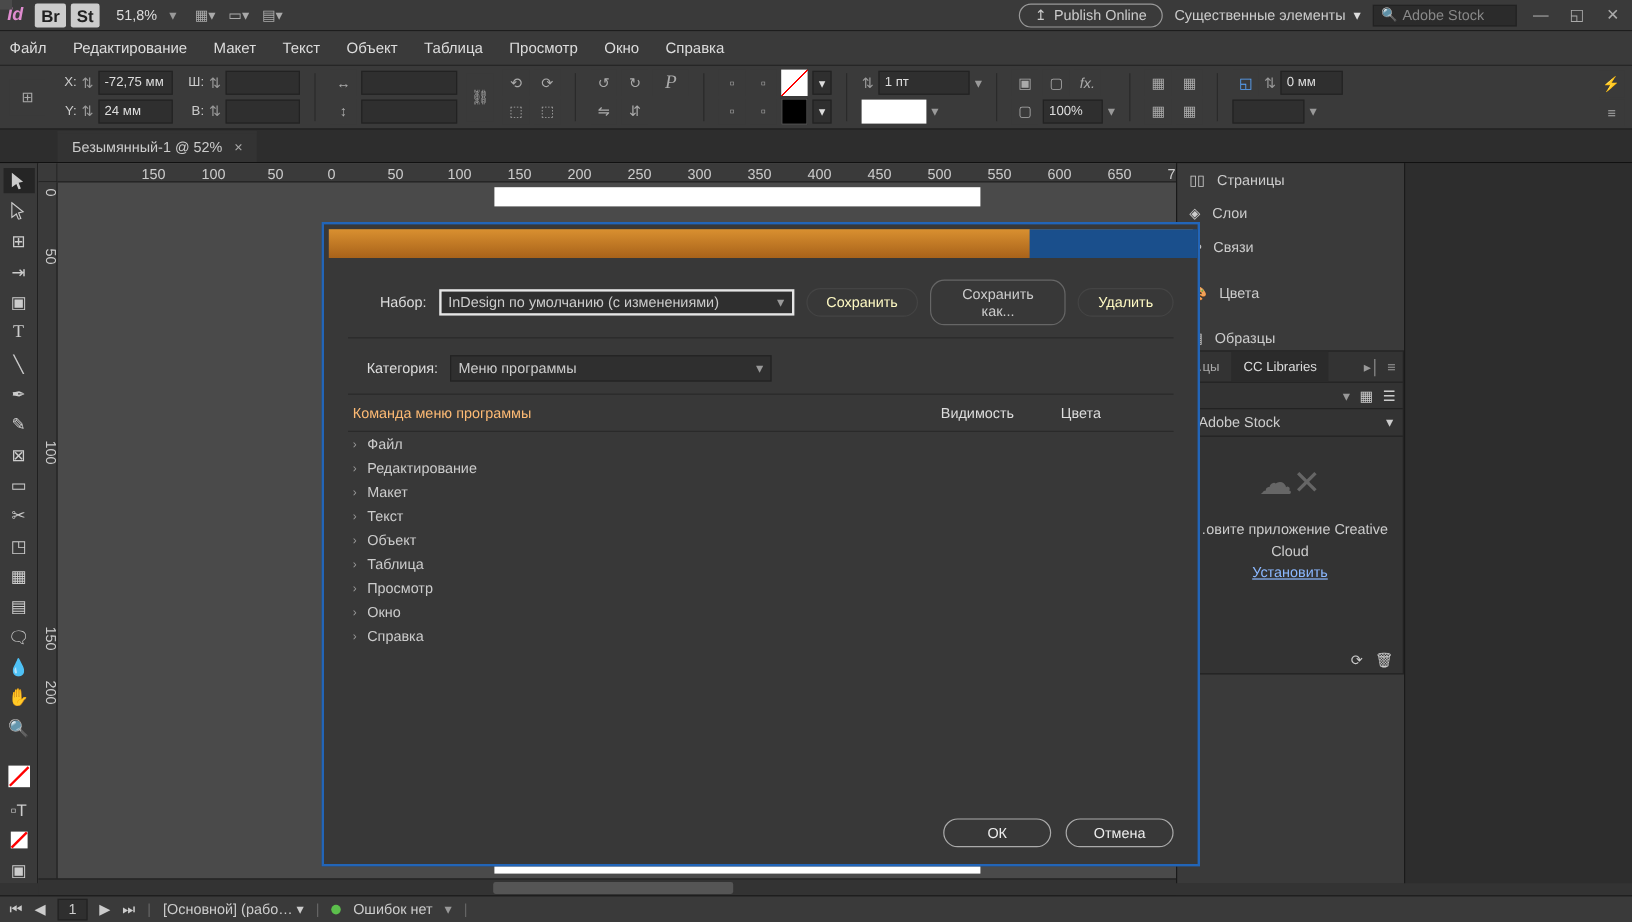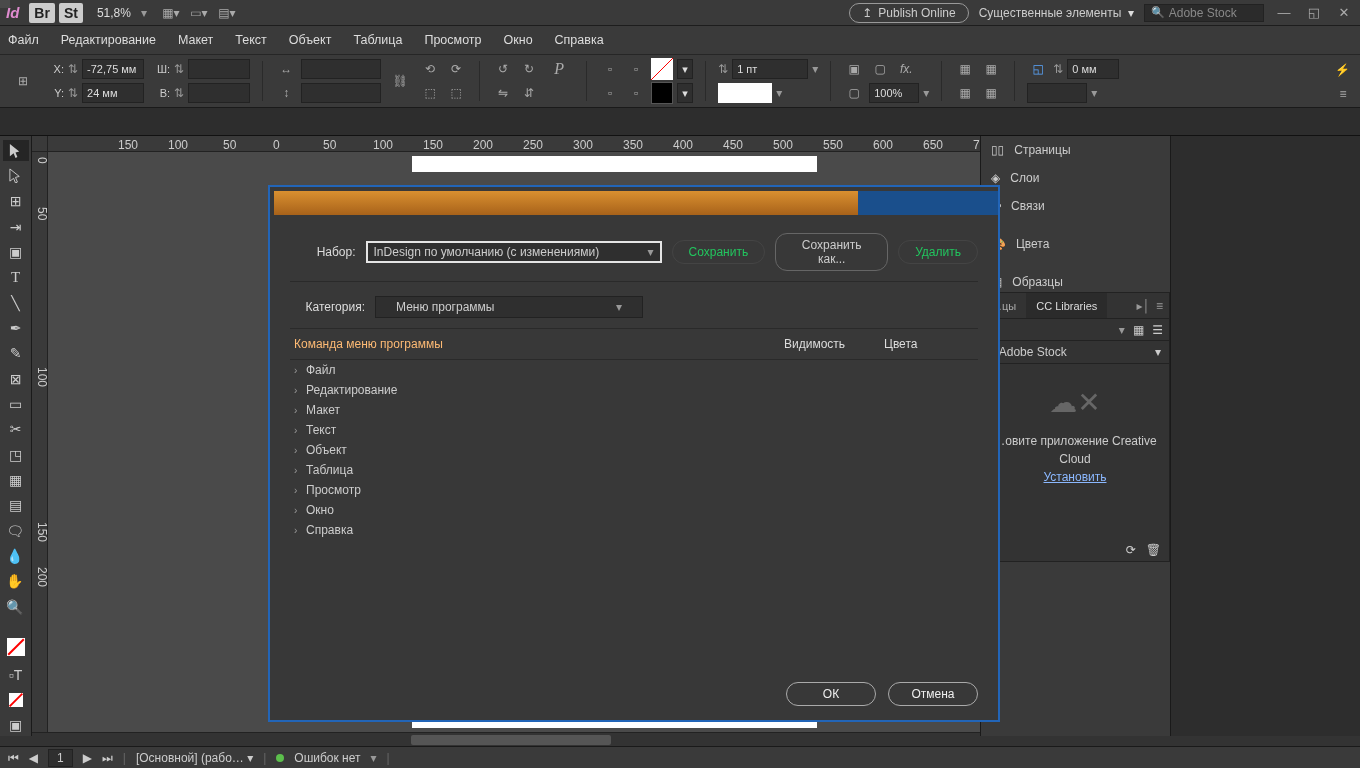--- a/index.html
+++ b/index.html
@@ -47,23 +47,23 @@
 .right-slim .gap{height:10px}
 .far-right{width:190px;background:#2d2d2d;border-left:1px solid #1a1a1a}
 
 .dialog{position:absolute;left:268px;top:185px;width:732px;height:537px;background:#383838;border:2px solid #2265b8;z-index:100}
 .dialog .dtitle{height:24px;background:linear-gradient(#d99030,#a8621a);margin:4px;position:relative}
 .dialog .dtitle .notch{position:absolute;right:-4px;top:0;width:140px;height:24px;background:#1a4f8c}
 .dialog .body{padding:14px 20px}
 .drow{display:flex;align-items:center;gap:10px;margin-bottom:10px}
 .dlabel{color:#ddd;width:75px;text-align:right}
 .dsel{flex:0 0 296px;height:22px;background:#2f2f2f;border:2px solid #e5e5e5;padding:0 6px;display:flex;align-items:center;justify-content:space-between;color:#ddd;font-size:11.5px}
-.dsel2{flex:0 0 268px;height:22px;background:#2f2f2f;border:1px solid #222;padding:0 20px;display:flex;align-items:center;justify-content:space-between;color:#ddd;font-size:11.5px}
+.dsel2{flex:0 0 268px;height:22px;background:#2f2f2f;border:1px solid #222;padding:0 6px;display:flex;align-items:center;justify-content:space-between;color:#ddd;font-size:11.5px}
 .dbtn{padding:4px 16px;border:1px solid #666;border-radius:12px;color:#ccc;background:transparent}
-.dbtn.dis{color:#22c55e;border-color:#444}
+.dbtn.dis{color:#fef9c3;border-color:#444}
 .dtable{border-top:1px solid #2a2a2a;margin-top:10px}
 .dthead{display:flex;padding:8px 4px;border-bottom:1px solid #2a2a2a}
 .dthead .c1{flex:1;color:#fdba74}
 .dthead .c2{width:100px;color:#ddd}
 .dthead .c3{width:90px;color:#ddd}
 .dtr{display:flex;align-items:center;padding:3px 4px;color:#ddd}
 .dtr .chev{width:12px;color:#999;font-size:10px}
 .dialog .foot{position:absolute;right:20px;bottom:14px;display:flex;gap:12px}
 .foot .fbtn{width:90px;padding:4px 0;text-align:center;border:1px solid #aaa;border-radius:13px;color:#eee}
 
@@ -243,20 +243,24 @@
       </div>
   </div>
   <div class="gearcol">
     <span class="ctrl-btn">⚡</span>
     <span class="ctrl-btn">≡</span>
   </div>
 </div>
 
 <div class="tabbar">
   <div class="collapse-tab"></div>
+  <div class="doc-tab">
+    <span>Безымянный-1 @ 52%</span>
+    <span style="color:#aaa">×</span>
+  </div>
 </div>
 
 <div class="main">
   <div class="toolbox">
     <div class="tool active">
         <svg viewBox="0 0 16 16">
           <path d="M2 1l10 8-4 1 2 5-2 1-2-5-4 3z"></path>
         </svg>
       </div>
     <div class="tool">

